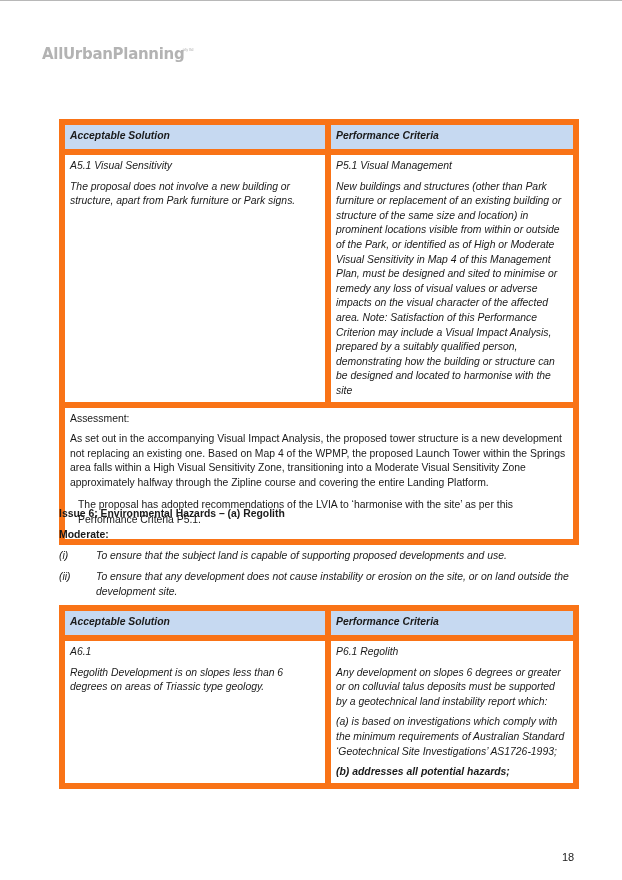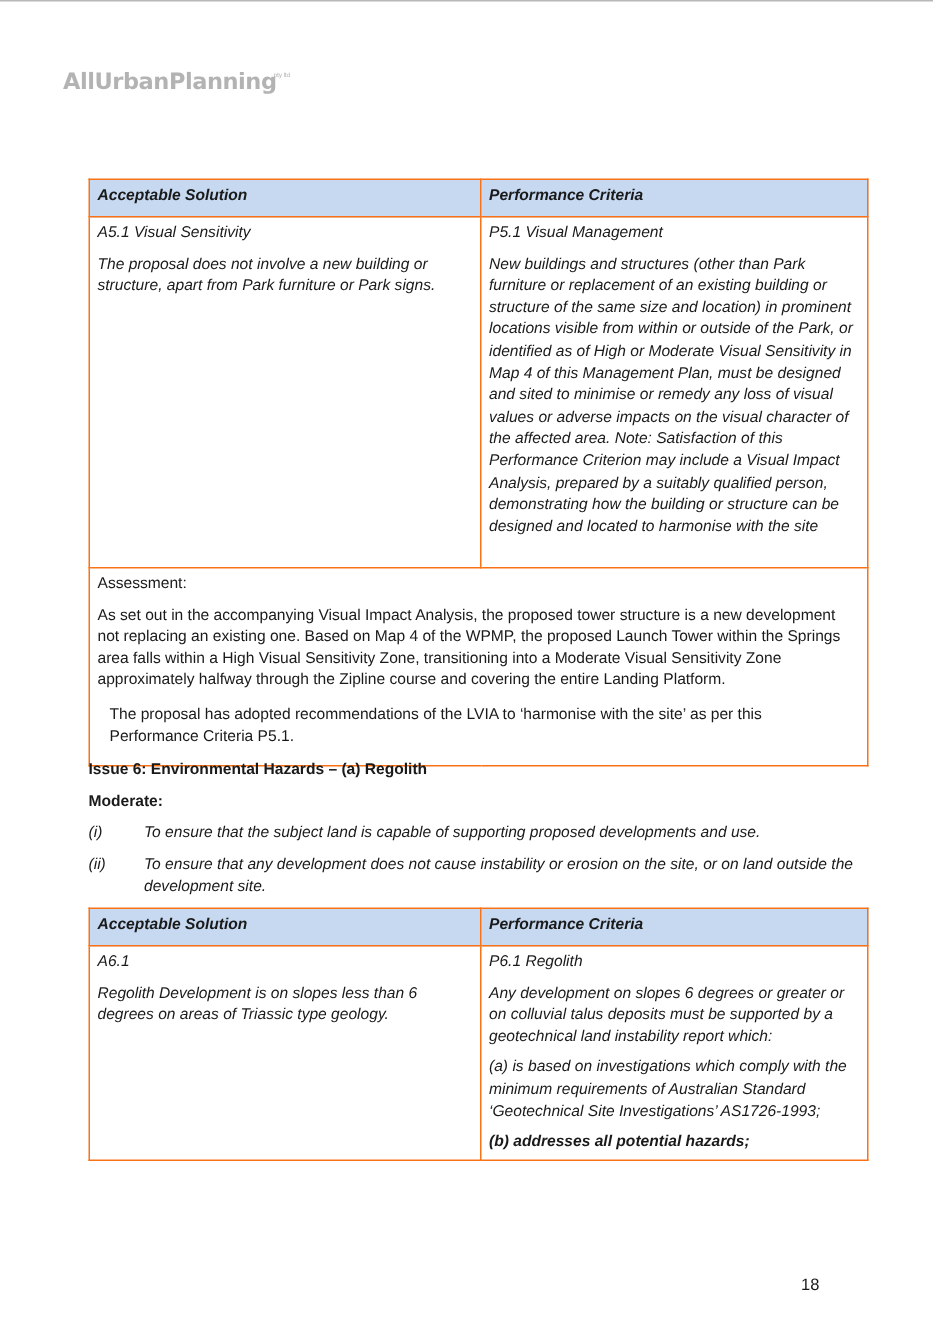--- a/index.html
+++ b/index.html
@@ -10,32 +10,32 @@
   .topline { position: absolute; left: 0; top: 0; width: 622px; height: 1px; background: #b8b8b8; }
   .logo {
     position: absolute; left: 42px; top: 45px; font-family: "DejaVu Sans", sans-serif;
     font-weight: bold; font-size: 15px; color: #b3b3b3; letter-spacing: -0.3px;
   }
   .logo sup { font-size: 4px; vertical-align: 8px; font-weight: normal; margin-left: -2px; }
   table.crit {
     position: absolute; left: 59px; width: 520px; border-collapse: collapse;
     font-size: 10.4px; line-height: 14.6px;
   }
-  table.crit td { border: 1px solid #f97316; vertical-align: top; padding: 4px 5px 3px 5px; }
+  table.crit td { border: 6px solid #f97316; vertical-align: top; padding: 4px 5px 3px 5px; }
   table.crit td.hdr { background: #c6d9f1; font-weight: bold; font-style: italic; padding: 4px 5px 4px 5px; height: 16px; }
   table.crit td.c1 { width: 250px; }
   .it { font-style: italic; margin-left: 20px; }
   p { margin: 0 0 6px 0; }
   .t1 { top: 119px; }
   .t2 { top: 605px; }
   .heading { position: absolute; left: 59px; font-size: 10.4px; font-weight: bold; }
   .obj { position: absolute; left: 59px; width: 525px; font-size: 10.4px; line-height: 14.6px; font-style: italic; }
   .obj .num { position: absolute; left: 0; }
   .obj .txt { margin-left: 37px; font-style: italic; }
-  .pagenum { position: absolute; left: 534px; top: 851px; font-size: 11px; }
+  .pagenum { position: absolute; left: 562px; top: 851px; font-size: 11px; }
 </style>
 </head>
 <body>
 
 <div class="topline"></div>
 
 <div class="logo"><span>AllUrbanPlanning</span><sup>pty ltd</sup></div>
 
 <table class="crit t1">
   <tbody>

